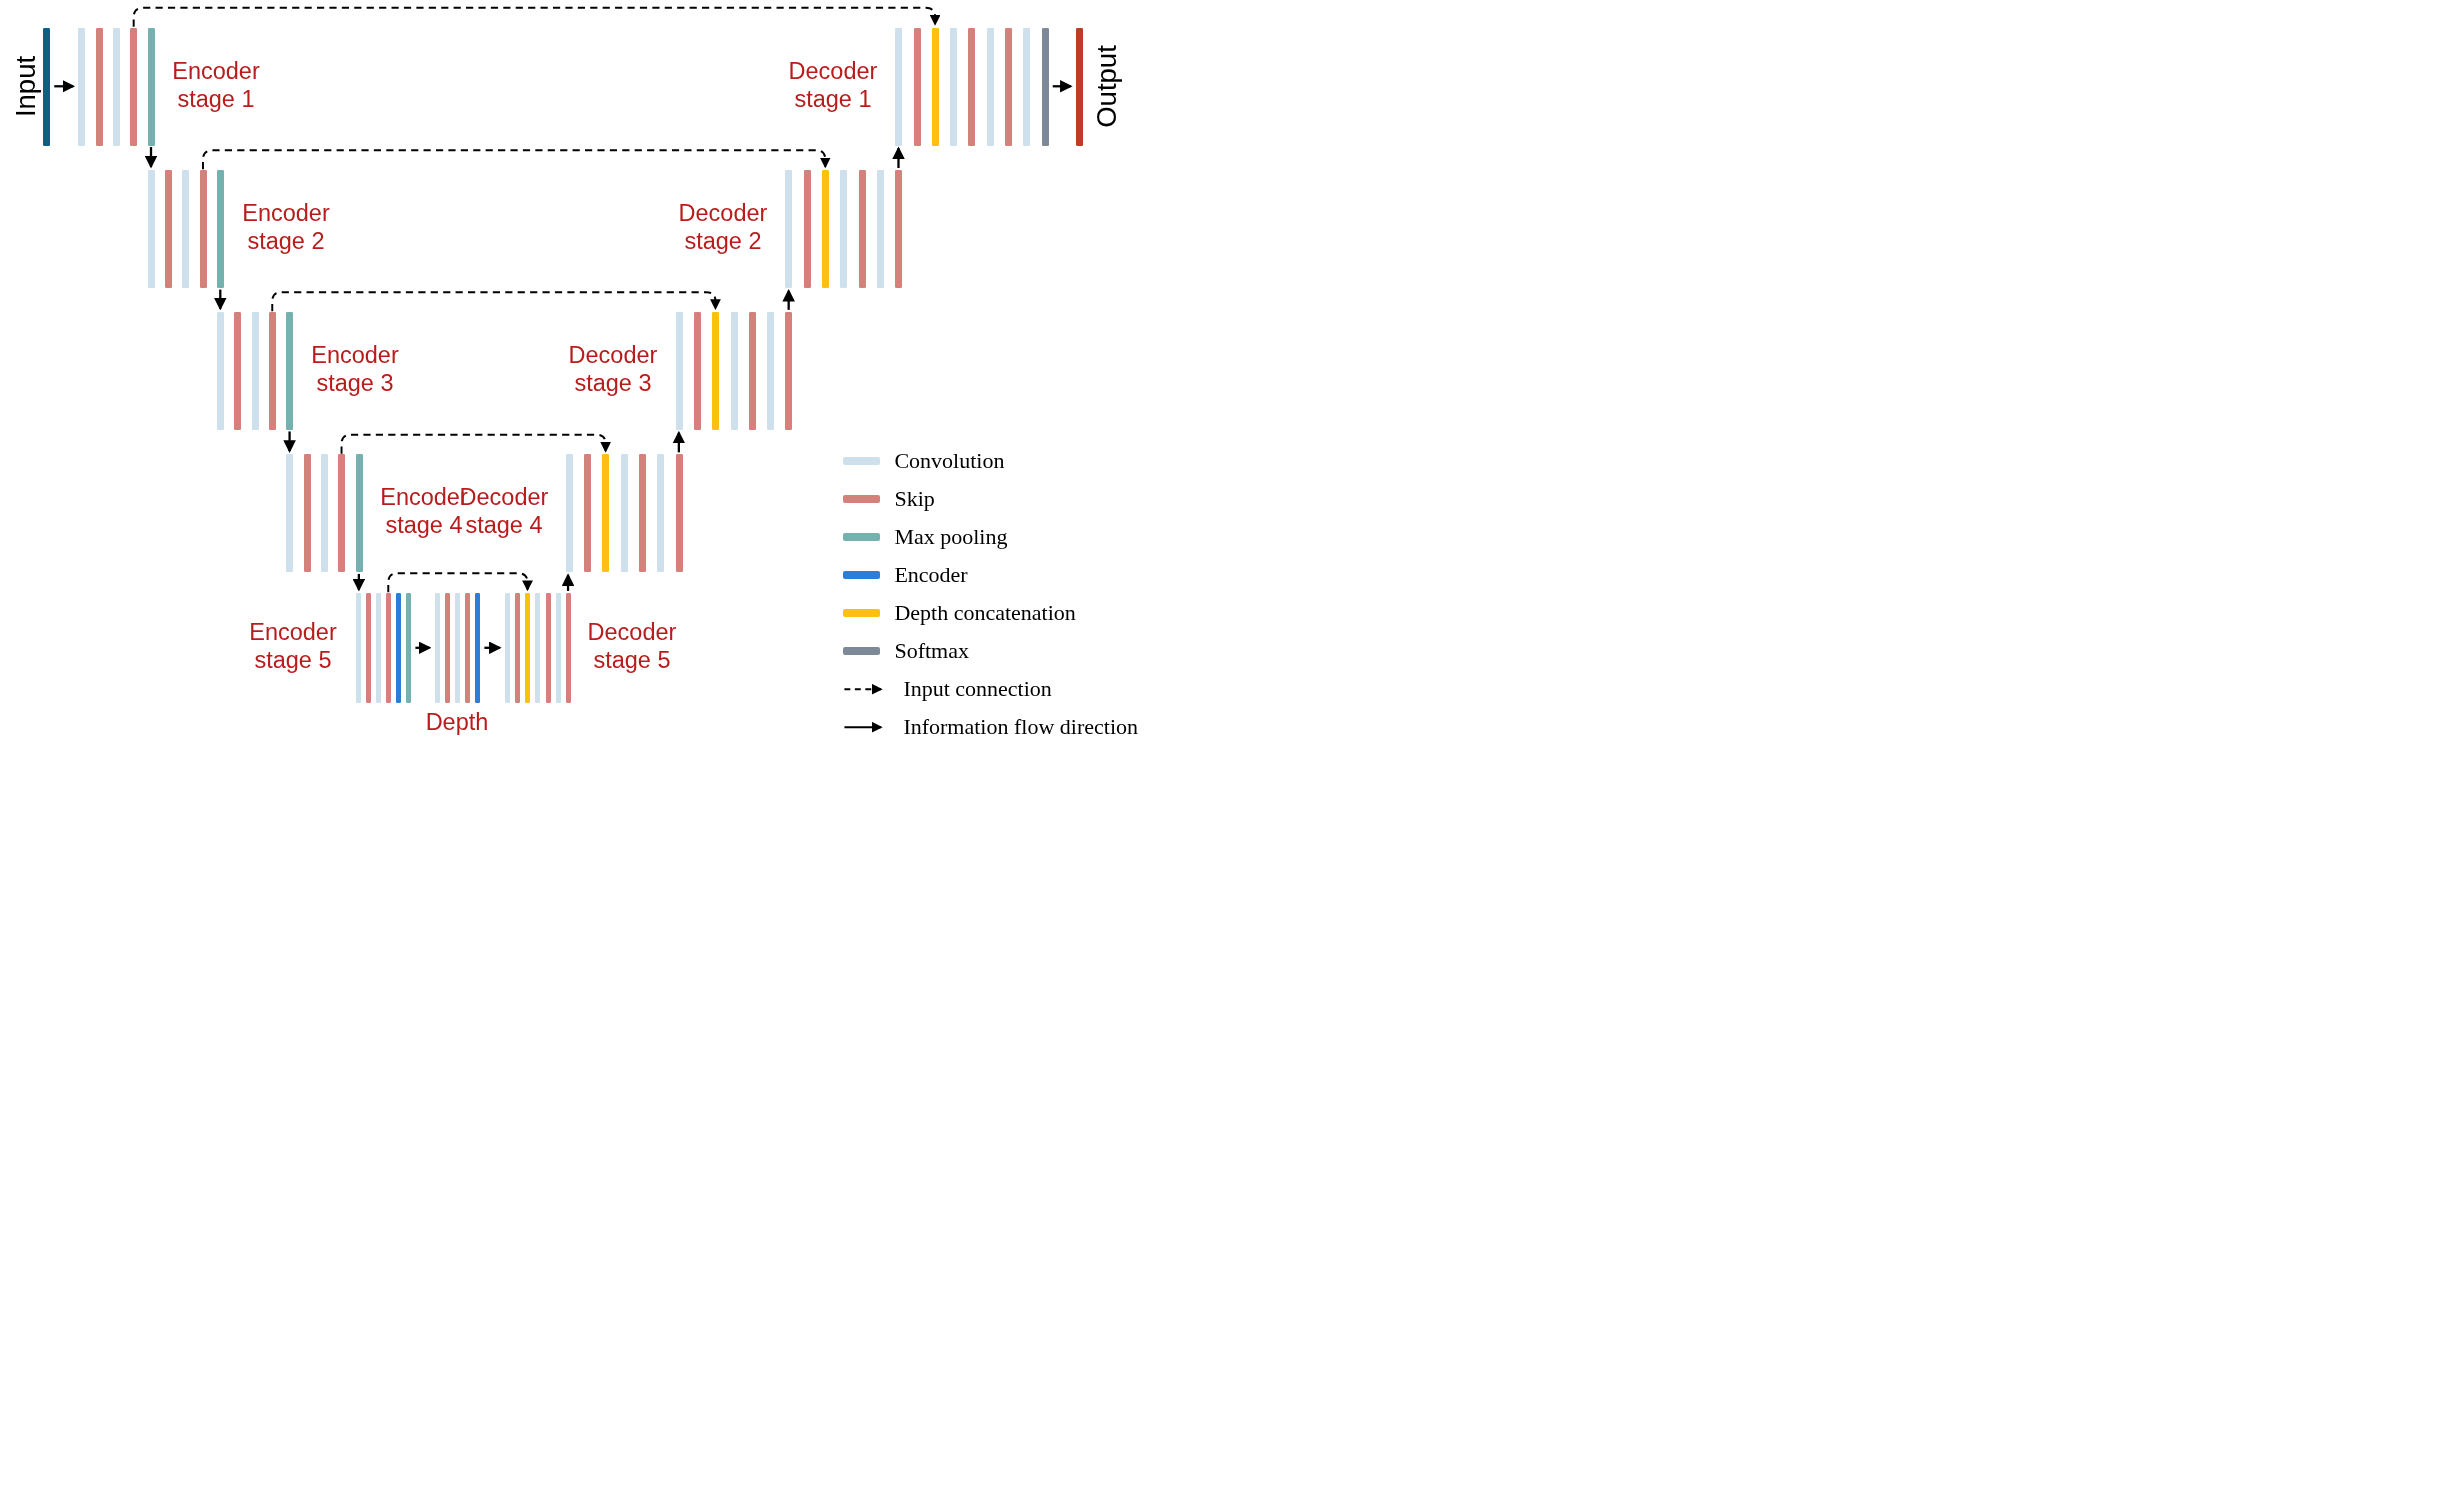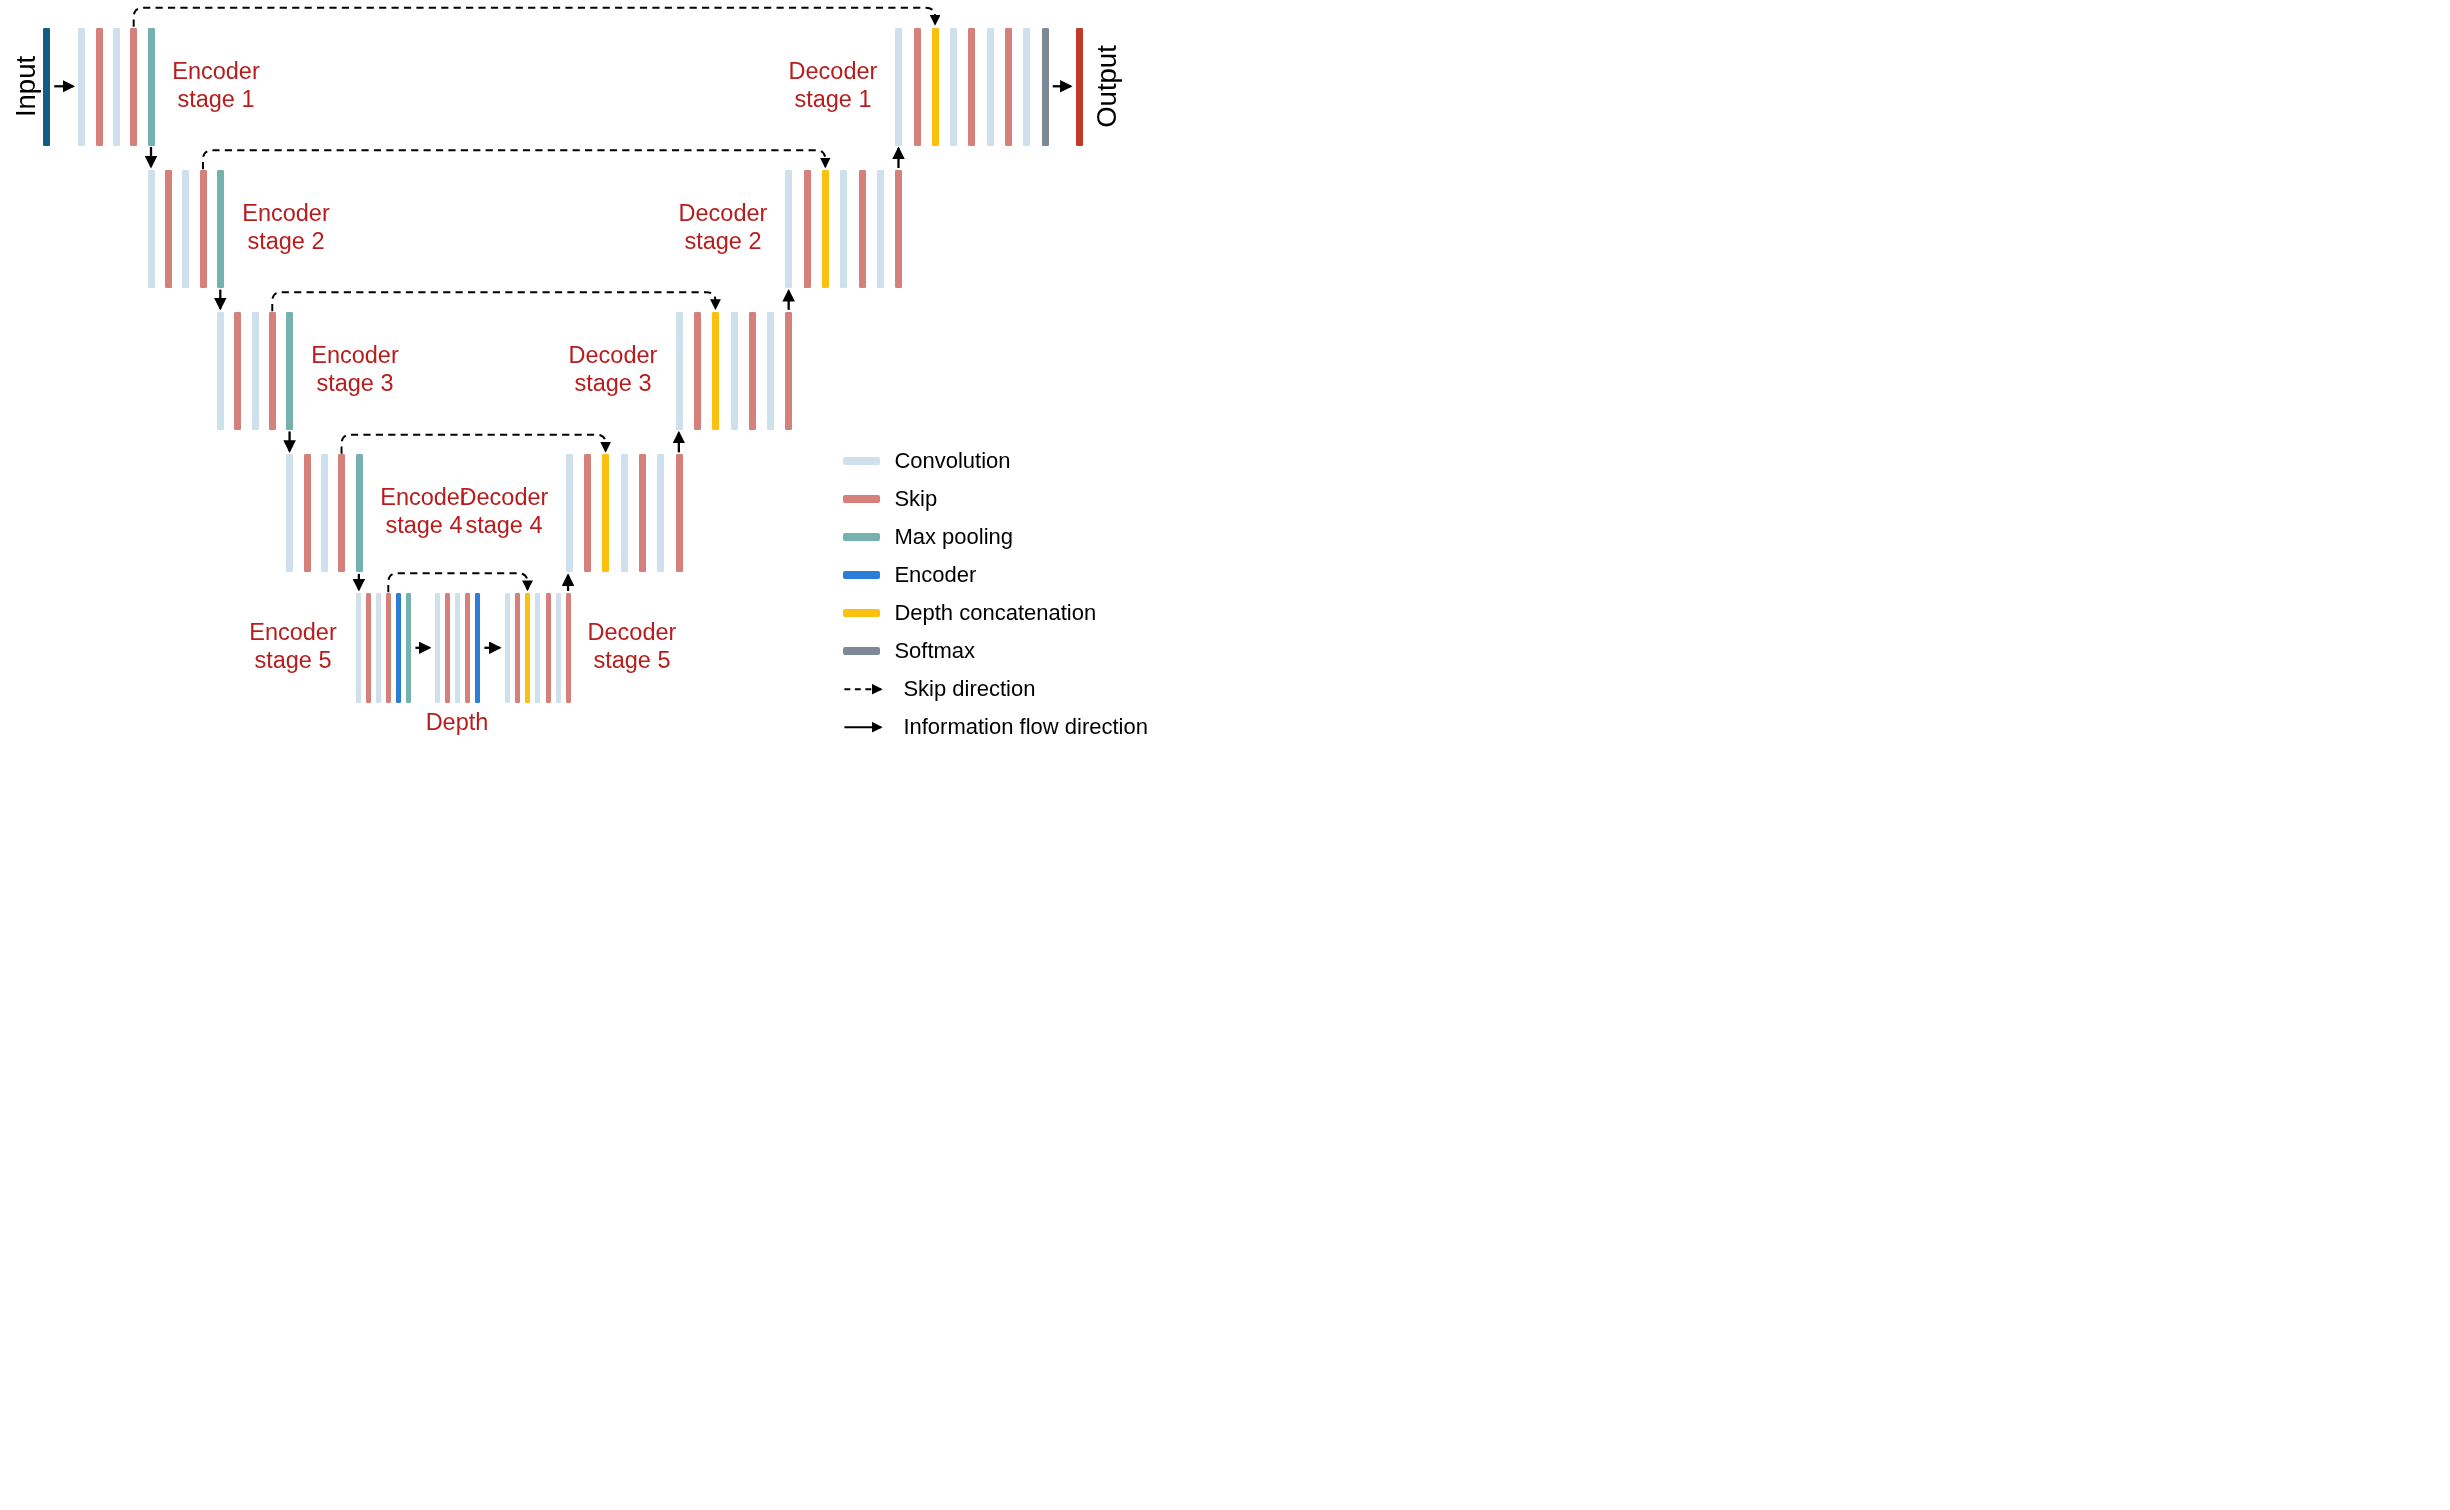--- a/index.html
+++ b/index.html
@@ -3,21 +3,21 @@
 <meta charset="utf-8">
 <style>
   html,body{margin:0;padding:0;background:#ffffff;}
   .canvas{position:relative;width:1225px;height:755px;background:#ffffff;
           font-family:"Liberation Sans", sans-serif;overflow:hidden;}
   .bar{position:absolute;border-radius:1.3px;}
   .stage-label{position:absolute;text-align:center;font-size:23.5px;line-height:1.18;color:#b91c1c;white-space:nowrap;}
   .v-label{position:absolute;width:144px;height:31px;display:flex;align-items:center;justify-content:center;
            font-size:27.5px;color:#000;transform:rotate(-90deg);}
   #arrows{position:absolute;left:0;top:0;pointer-events:none;}
-  .legend{position:absolute;left:843px;top:442px;}
+  .legend{position:absolute;left:843px;top:442px;font-family:Liberation Serif, serif;}
   .legend-row{display:flex;align-items:center;height:38px;}
   .legend-swatch{width:37px;height:7.8px;border-radius:2px;flex:0 0 37px;}
   .legend-glyph{width:46px;height:14.4px;flex:0 0 46px;}
   .legend-label{margin-left:14.4px;font-size:22px;color:#000;white-space:nowrap;}
 </style>
 </head>
 <body>
 
 <div class="canvas">
   <svg id="arrows" width="1225" height="755" viewBox="0 0 1874 1155">
@@ -76,21 +76,21 @@
         <span class="legend-label">Depth concatenation</span>
       </div>
       <div class="legend-row">
         <div class="legend-swatch" style="background: rgb(126, 137, 151);"></div>
         <span class="legend-label">Softmax</span>
       </div>
       <div class="legend-row">
         <svg class="legend-glyph" viewBox="0 0 70 22">
           <line x1="2" y1="11" x2="58" y2="11" stroke="#000" stroke-width="3" stroke-dasharray="9 7" marker-end="url(#ah)"></line>
         </svg>
-        <span class="legend-label">Skip direction</span>
+        <span class="legend-label">Input connection</span>
       </div>
       <div class="legend-row">
         <svg class="legend-glyph" viewBox="0 0 70 22">
           <line x1="2" y1="11" x2="58" y2="11" stroke="#000" stroke-width="3" marker-end="url(#ah)"></line>
         </svg>
         <span class="legend-label">Information flow direction</span>
       </div>
     </div>
 <div class="bar" style="left: 78px; top: 27.5px; width: 6.5px; height: 118px; background: rgb(206, 224, 235);"></div>
     <div class="bar" style="left: 96px; top: 27.5px; width: 6.5px; height: 118px; background: rgb(213, 128, 122);"></div>

